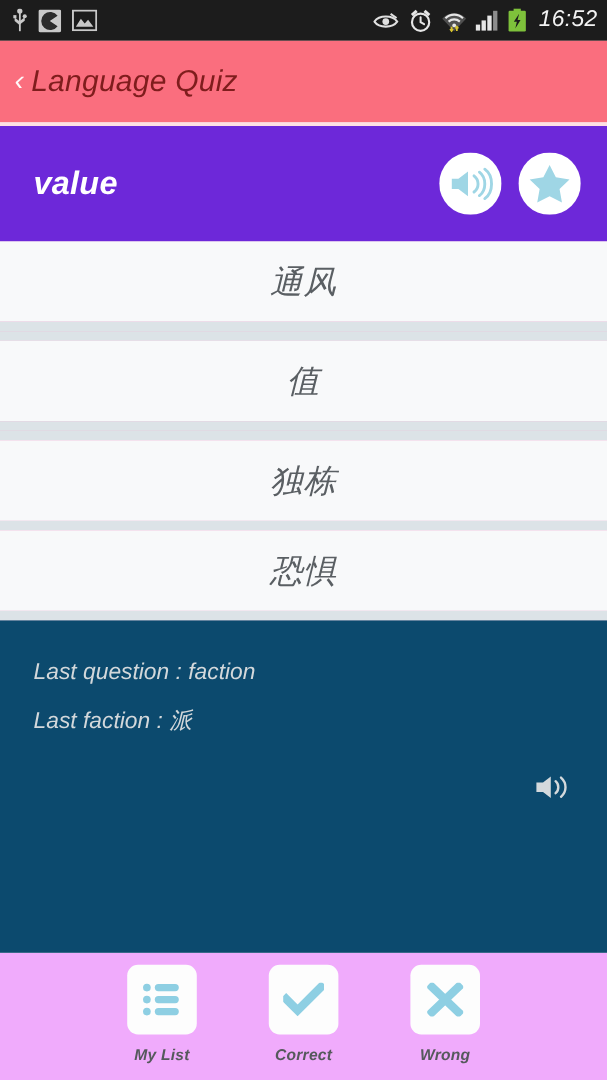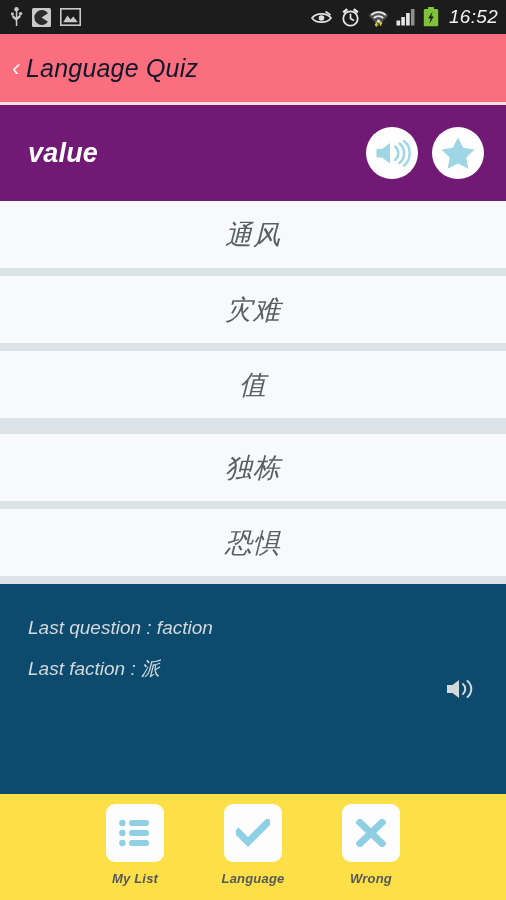--- a/index.html
+++ b/index.html
@@ -24,27 +24,27 @@
   
   .titlebar {
     flex:0 0 68px; height:68px; background:#fa6e7e;
     display:flex; align-items:center; padding-left:10px;
   }
   .back-chevron {
     font-size:24px; color:#ffffff; line-height:1; padding:0 6px 0 2px;
     opacity:0.96; font-weight:400;
   }
   .title-text {
-    font-size:25px; color:#0f172a; font-weight:400; letter-spacing:0.2px;
+    font-size:25px; color:#7f1d1d; font-weight:400; letter-spacing:0.2px;
   }
   .title-underline { flex:0 0 3px; background:#ffdfe3; }
 
   
   .qband {
-    flex:0 0 96px; height:96px; background:#701a75; position:relative;
+    flex:0 0 96px; height:96px; background:#6d28d9; position:relative;
     display:flex; align-items:center; padding:0 22px 0 28px;
   }
   .qword { font-size:27px; font-weight:bold; color:#ffffff; letter-spacing:0.2px; }
   .qactions { margin-left:auto; display:flex; align-items:center; gap:14px; }
   .circ-btn { width:52px; height:52px; display:block; }
 
   
   .answers { flex:0 0 auto; background:#f9a8d4; }
   .ans-row {
     height:67px; background:#f8f9fa;
@@ -56,21 +56,21 @@
   
   .lastpanel {
     flex:1 1 auto; background:#0c4a6e; position:relative;
     padding:34px 0 0 28px;
   }
   .last-line { font-size:19px; color:#d3d8db; line-height:1; margin-bottom:22px; }
   .last-speaker { position:absolute; right:30px; top:50%; transform:translateY(-50%); }
 
   
   .bottombar {
-    flex:0 0 106px; height:106px; background:#fde047;
+    flex:0 0 106px; height:106px; background:#f0abfc;
     display:flex; align-items:center; justify-content:center; gap:42px;
     padding-bottom:4px;
   }
   .nav-item { width:76px; display:flex; flex-direction:column; align-items:center; }
   .nav-tile {
     width:58px; height:58px; background:#fdfdfd; border-radius:9px;
     display:flex; align-items:center; justify-content:center;
   }
   .nav-label {
     margin-top:9px; font-size:13px; font-weight:bold; color:#55595c; letter-spacing:0.2px;
@@ -156,23 +156,20 @@
         <path d="M26 10.5 L31.2 20.8 L42.6 22.5 L34.3 30.5 L36.3 41.8 L26 36.5 L15.7 41.8 L17.7 30.5 L9.4 22.5 L20.8 20.8 Z" fill="#9fd6e5"></path>
       </svg>
     </div>
   </div>
 
   <div class="answers">
     <div class="ans-row">
       <span class="ans-text">通风</span>
     </div>
     <div class="ans-sep"></div>
-    <div class="ans-row">
-      <span class="ans-text">灾难</span>
-    </div>
     <div class="ans-sep"></div>
     <div class="ans-row">
       <span class="ans-text">值</span>
     </div>
     <div class="ans-sep"></div>
     <div class="ans-sep"></div>
     <div class="ans-row">
       <span class="ans-text">独栋</span>
     </div>
     <div class="ans-sep"></div>
@@ -206,21 +203,21 @@
       </div>
       <div class="nav-label">My List</div>
     </div>
 
     <div class="nav-item">
       <div class="nav-tile">
         <svg width="34" height="28" viewBox="0 0 34 28">
           <path d="M2.5 13.5 L12 23 L31.5 3.5" fill="none" stroke="#8ecfe3" stroke-width="7" stroke-linecap="square"></path>
         </svg>
       </div>
-      <div class="nav-label">Language</div>
+      <div class="nav-label">Correct</div>
     </div>
 
     <div class="nav-item">
       <div class="nav-tile">
         <svg width="30" height="28" viewBox="0 0 30 28">
           <path d="M4 3.5 L26 24.5 M26 3.5 L4 24.5" fill="none" stroke="#8ecfe3" stroke-width="7" stroke-linecap="square"></path>
         </svg>
       </div>
       <div class="nav-label">Wrong</div>
     </div>

